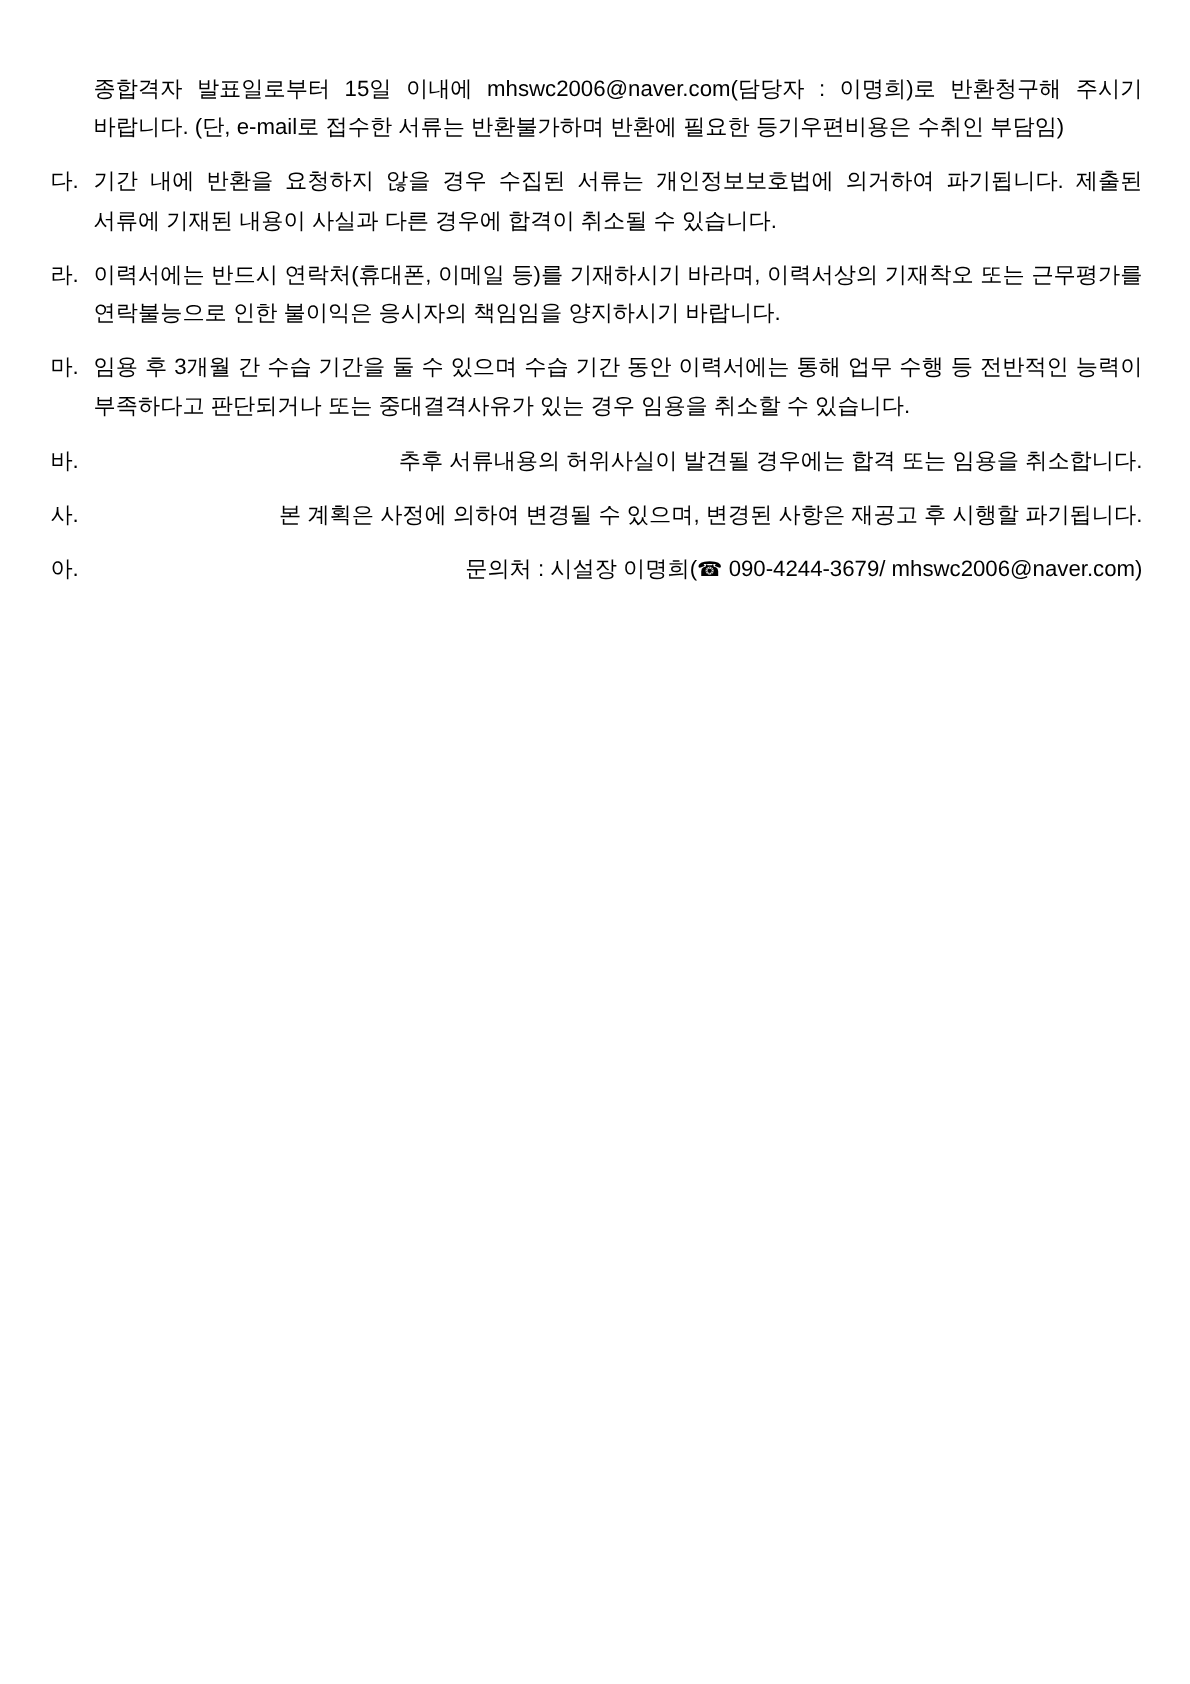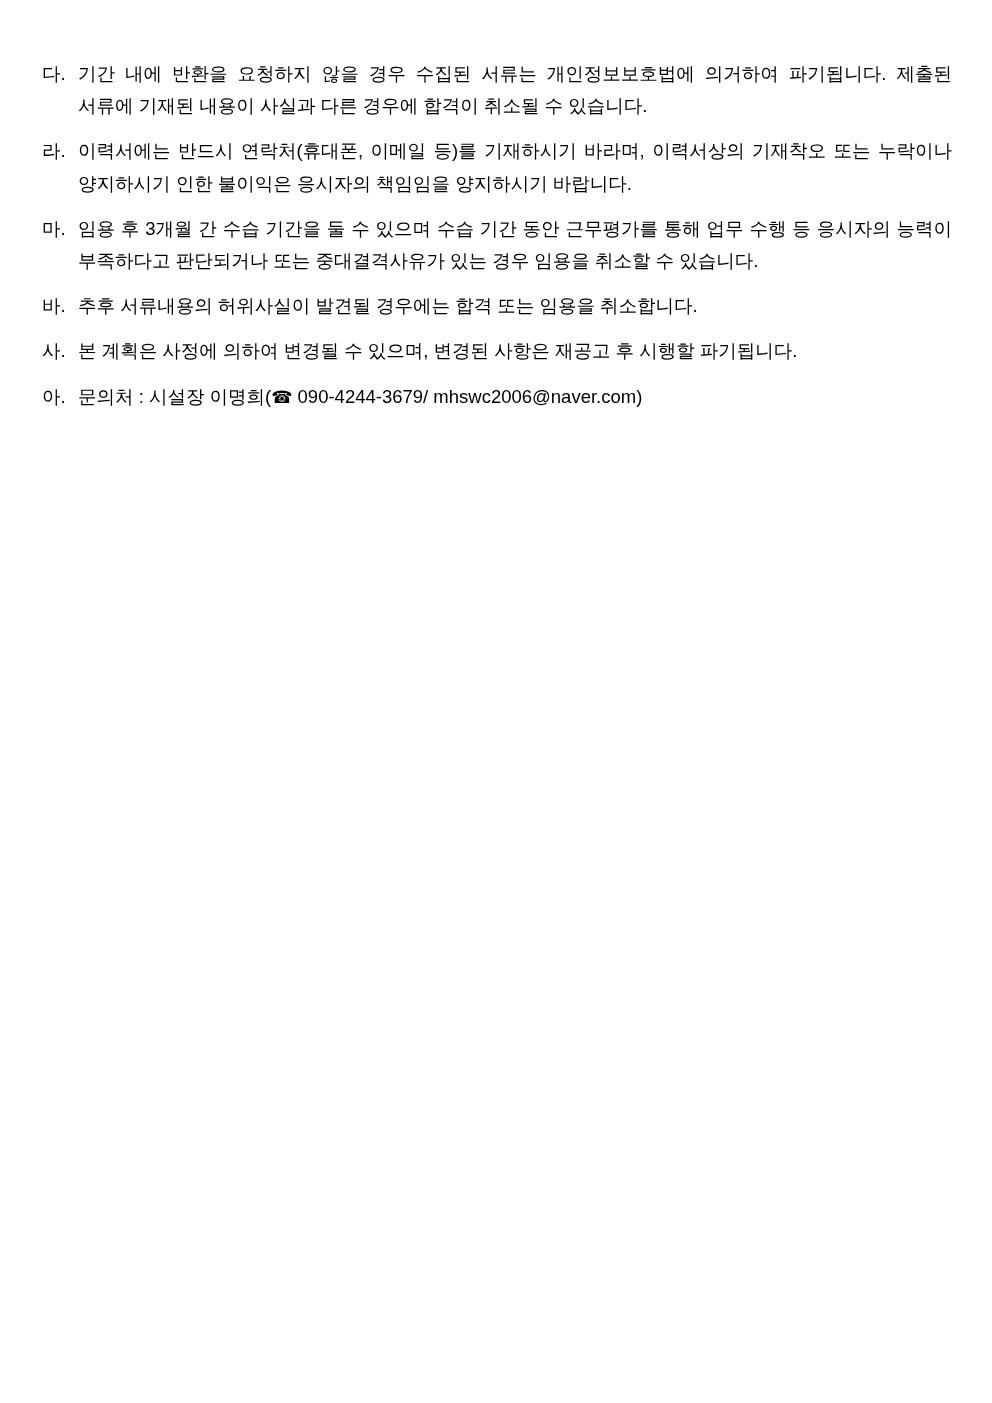--- a/index.html
+++ b/index.html
@@ -49,47 +49,50 @@
     text-justify: inter-character;
     word-break: keep-all;
   }
   .para.no-marker .content {
     margin-left: 36px;
   }
   .para.lead .content {
     text-align: justify;
   }
   .para.last .content {
-    text-align: left;
+    text-align: right;
   }
   .phone-icon {
     font-family: "DejaVu Sans", sans-serif;
     font-size: 17px;
   }
 </style>
 </head>
 <body>
 
 <div class="page">
   <div class="doc-body">
 
+    <div class="para lead no-marker">
+      <div class="content">종합격자 발표일로부터 15일 이내에 mhswc2006@naver.com(담당자 : 이명희)로 반환청구해 주시기 바랍니다. (단, e-mail로 접수한 서류는 반환불가하며 반환에 필요한 등기우편비용은 수취인 부담임)</div>
+    </div>
 
     <div class="para">
       <div class="marker">다.</div>
       <div class="content">기간 내에 반환을 요청하지 않을 경우 수집된 서류는 개인정보보호법에 의거하여 파기됩니다. 제출된 서류에 기재된 내용이 사실과 다른 경우에 합격이 취소될 수 있습니다.</div>
     </div>
 
     <div class="para">
       <div class="marker">라.</div>
-      <div class="content">이력서에는 반드시 연락처(휴대폰, 이메일 등)를 기재하시기 바라며, 이력서상의 기재착오 또는 누락이나 양지하시기 인한 불이익은 응시자의 책임임을 양지하시기 바랍니다.</div>
+      <div class="content">이력서에는 반드시 연락처(휴대폰, 이메일 등)를 기재하시기 바라며, 이력서상의 기재착오 또는 근무평가를 연락불능으로 인한 불이익은 응시자의 책임임을 양지하시기 바랍니다.</div>
     </div>
 
     <div class="para">
       <div class="marker">마.</div>
-      <div class="content">임용 후 3개월 간 수습 기간을 둘 수 있으며 수습 기간 동안 근무평가를 통해 업무 수행 등 응시자의 능력이 부족하다고 판단되거나 또는 중대결격사유가 있는 경우 임용을 취소할 수 있습니다.</div>
+      <div class="content">임용 후 3개월 간 수습 기간을 둘 수 있으며 수습 기간 동안 이력서에는 통해 업무 수행 등 전반적인 능력이 부족하다고 판단되거나 또는 중대결격사유가 있는 경우 임용을 취소할 수 있습니다.</div>
     </div>
 
     <div class="para last">
       <div class="marker">바.</div>
       <div class="content">추후 서류내용의 허위사실이 발견될 경우에는 합격 또는 임용을 취소합니다.</div>
     </div>
 
     <div class="para last">
       <div class="marker">사.</div>
       <div class="content">본 계획은 사정에 의하여 변경될 수 있으며, 변경된 사항은 재공고 후 시행할 파기됩니다.</div>

